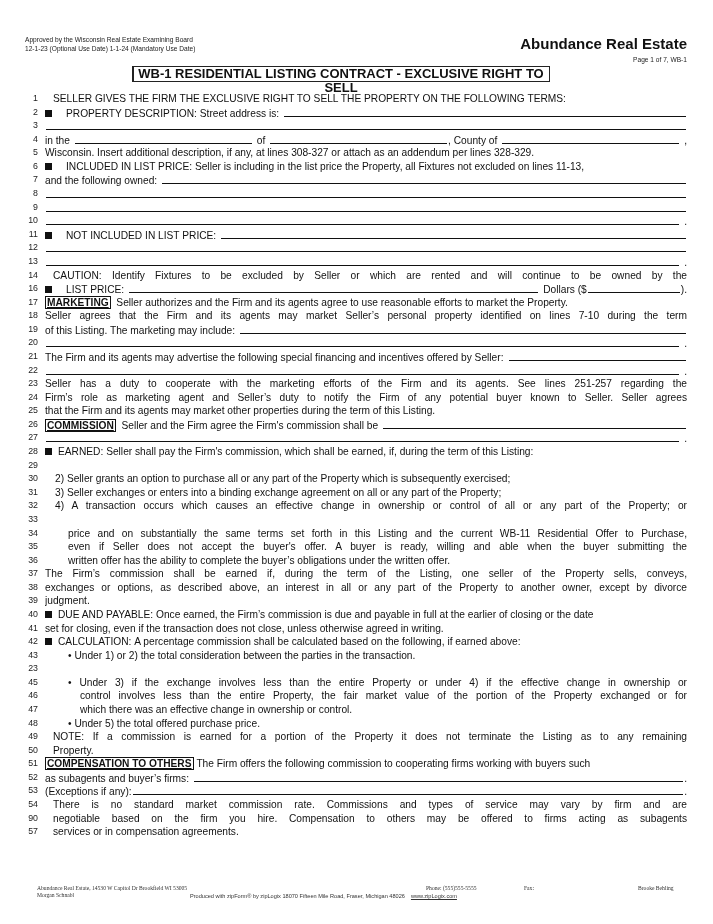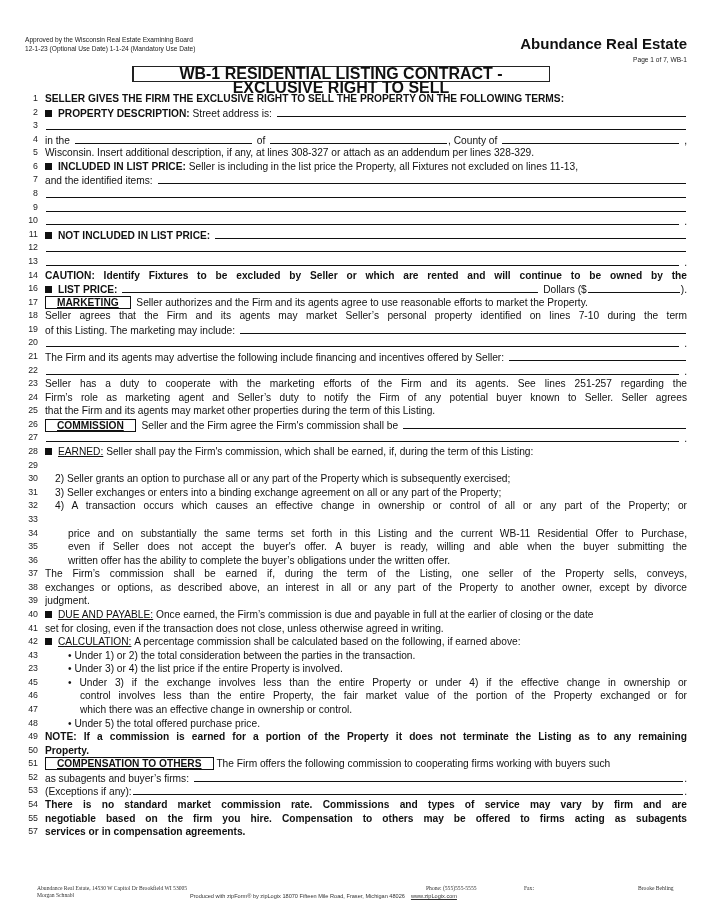--- a/index.html
+++ b/index.html
@@ -1,31 +1,31 @@
 <!DOCTYPE html>
 <html><head>
 <meta charset="utf-8">
 <style>
   html, body { margin: 0; padding: 0; background: #ffffff; }
   body { width: 713px; height: 924px; position: relative; overflow: hidden; color: #111; font-family: "Liberation Sans", sans-serif; }
   .hdr-left { position: absolute; left: 25px; top: 36px; font-size: 6.6px; line-height: 8.5px; color: #222; }
   .hdr-firm { position: absolute; right: 26px; top: 35px; font-family: Liberation Sans, sans-serif; font-weight: bold; font-size: 15px; color: #111; }
   .hdr-page { position: absolute; right: 26px; top: 56px; font-size: 6.6px; color: #222; }
-  .title-box { position: absolute; left: 132px; top: 66px; width: 416px; height: 14px; border: 1px solid #222; border-right-width: 1px; box-shadow: inset 1px 0 0 #222; text-align: center; font-weight: bold; font-size: 16px; line-height: 14px; }
+  .title-box { position: absolute; left: 132px; top: 66px; width: 416px; height: 14px; border: 1px solid #222; border-right-width: 1px; box-shadow: inset 1px 0 0 #222; text-align: center; font-weight: bold; font-size: 13px; line-height: 14px; }
   .body { position: absolute; left: 0; top: 92px; width: 713px; }
   .ln { position: relative; height: 13.59px; font-size: 10.2px; line-height: 13.59px; white-space: nowrap; }
   .num { position: absolute; left: 20px; width: 18px; text-align: right; font-size: 8.8px; color: #222; }
   .txt { position: absolute; left: 45px; right: 26px; display: flex; align-items: baseline; overflow: hidden; }
   .txt.ind1 { left: 55px; }
   .txt.ind2 { left: 68px; }
   .just { display: block; text-align: justify; text-align-last: justify; }
-  .b { font-weight: bold; }
-  .u { text-decoration: underline; }
+  .b { font-weight: normal; margin-left: 8px; }
+  .u { }
   .sq { display: inline-block; width: 7px; height: 7px; background: #111; margin-right: 6px; position: relative; top: 0px; }
-  .boxed { border: 1.5px solid #111; padding: 0 11px; font-weight: bold; text-decoration: underline; line-height: 11px; }
+  .boxed { border: 1.5px solid #111; padding: 0 1px; font-weight: bold; text-decoration: underline; line-height: 11px; }
   .fill { flex: 1; border-bottom: 1px solid #111; height: 10px; margin: 0 1px; }
   .fill.fixed { flex: none; }
   .gap { display: inline-block; width: 4px; }
   .foot1 { position: absolute; left: 37px; top: 885px; font-family: "Liberation Serif", serif; font-size: 5.6px; line-height: 7px; color: #333; }
   .foot-phone { position: absolute; left: 426px; top: 885px; font-family: "Liberation Serif", serif; font-size: 5.6px; color: #333; }
   .foot-fax { position: absolute; left: 524px; top: 885px; font-family: "Liberation Serif", serif; font-size: 5.6px; color: #333; }
   .foot-agent { position: absolute; left: 638px; top: 885px; font-family: "Liberation Serif", serif; font-size: 5.6px; color: #333; }
   .foot-prod { position: absolute; left: 190px; top: 893px; font-size: 5.6px; color: #333; }
   .foot-prod a { color: #333; text-decoration: underline; margin-left: 6px; }
 </style>
@@ -83,21 +83,21 @@
     </div>
 
   <div class="ln">
       <span class="num">6</span>
       <span class="txt"><span class="sq"></span><span class="b">INCLUDED IN LIST PRICE:</span>&nbsp;<span>Seller is including in the list price the Property, all Fixtures not excluded on lines 11-13,</span></span>
     </div>
 
   <div class="ln">
       <span class="num">7</span>
       <span class="txt">
-        <span>and the identified items:</span>
+        <span>and the following owned:</span>
         <span class="gap"></span>
         <span class="fill"></span>
       </span>
     </div>
 
   <div class="ln">
       <span class="num">8</span>
       <span class="txt">
         <span class="fill"></span>
       </span>
@@ -189,21 +189,21 @@
       <span class="txt">
         <span class="fill"></span>
         <span class="gap"></span>
         <span>.</span>
       </span>
     </div>
 
   <div class="ln">
       <span class="num">21</span>
       <span class="txt">
-        <span>The Firm and its agents may advertise the following include financing and incentives offered by Seller:</span>
+        <span>The Firm and its agents may advertise the following special financing and incentives offered by Seller:</span>
         <span class="gap"></span>
         <span class="fill"></span>
       </span>
     </div>
 
   <div class="ln">
       <span class="num">22</span>
       <span class="txt">
         <span class="fill"></span>
         <span class="gap"></span>
@@ -301,21 +301,20 @@
   <div class="ln">
       <span class="num">42</span>
       <span class="txt"><span class="sq"></span><span class="u">CALCULATION:</span>&nbsp;<span>A percentage commission shall be calculated based on the following, if earned above:</span></span>
     </div>
   <div class="ln">
       <span class="num">43</span>
       <span class="txt ind2">•  Under 1) or 2) the total consideration between the parties in the transaction.</span>
     </div>
   <div class="ln">
       <span class="num">23</span>
-      <span class="txt ind2">•  Under 3) or 4) the list price if the entire Property is involved.</span>
     </div>
   <div class="ln">
       <span class="num">45</span>
       <span class="txt ind2 just">•  Under 3) if the exchange involves less than the entire Property or under 4) if the effective change in ownership or</span>
     </div>
   <div class="ln">
       <span class="num">46</span>
       <span class="txt just" style="left:80px">control involves less than the entire Property, the fair market value of the portion of the Property exchanged or for</span>
     </div>
   <div class="ln">
@@ -358,21 +357,21 @@
         <span class="fill"></span>
         <span>.</span>
       </span>
     </div>
 
   <div class="ln">
       <span class="num">54</span>
       <span class="txt b just">There is no standard market commission rate. Commissions and types of service may vary by firm and are</span>
     </div>
   <div class="ln">
-      <span class="num">55</span>
+      <span class="num">90</span>
       <span class="txt b just">negotiable based on the firm you hire. Compensation to others may be offered to firms acting as subagents</span>
     </div>
   <div class="ln">
       <span class="num">57</span>
       <span class="txt b">services or in compensation agreements.</span>
     </div>
 </div>
 
 <div class="foot1">
   <div>Abundance Real Estate, 14530 W Capitol Dr Brookfield WI 53005</div>

